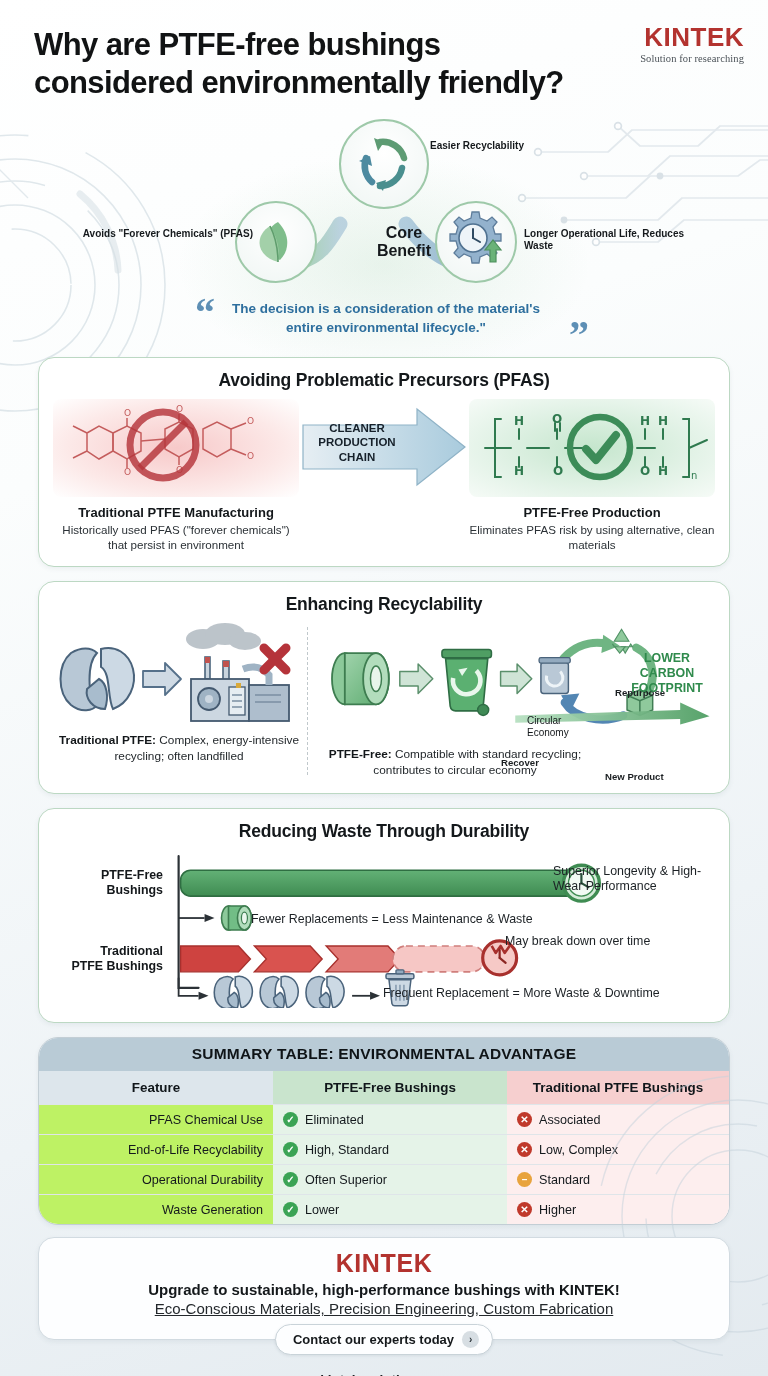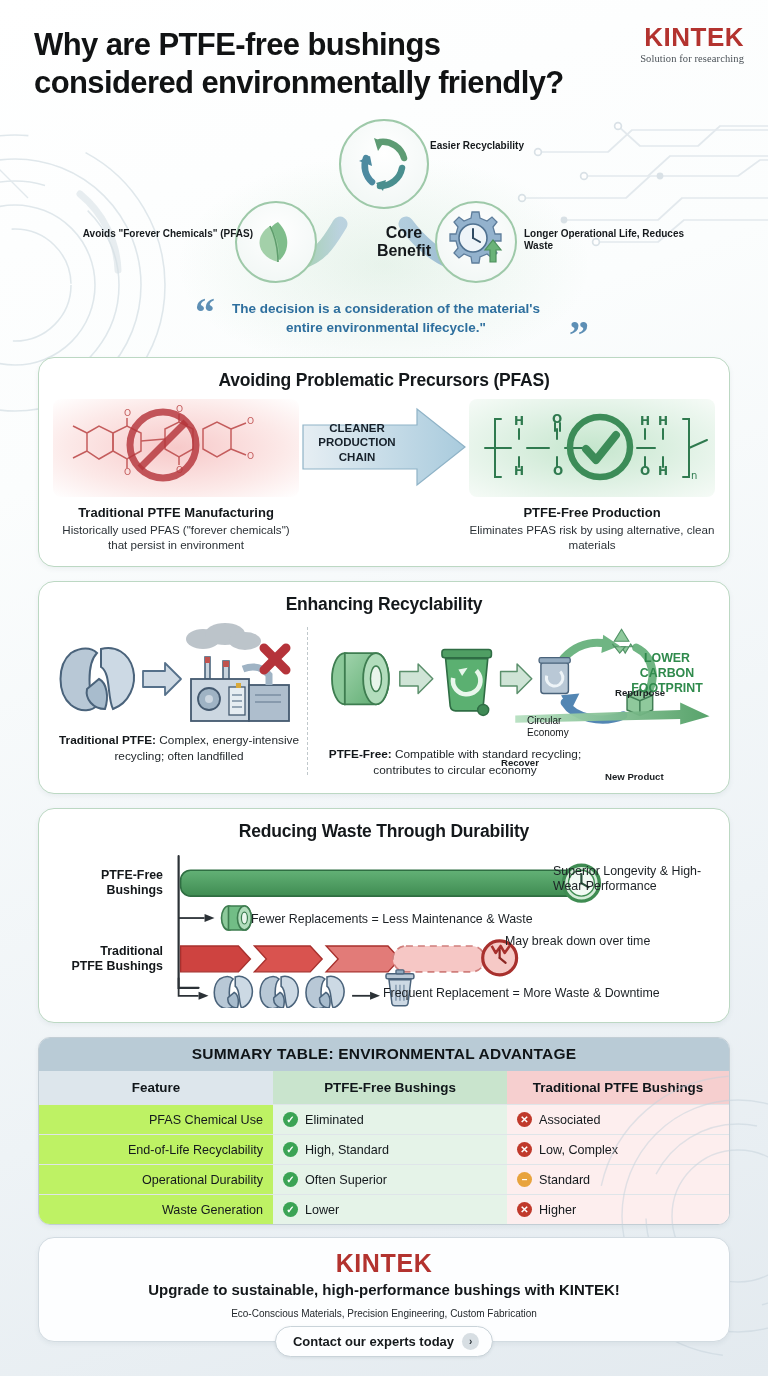--- a/index.html
+++ b/index.html
@@ -207,21 +207,21 @@
     position: absolute; text-align: right; width: 108px;
     font-size: 12.4px; font-weight: 700; color:#13171a; line-height: 1.18;
   }
   .dur-note {
     position: absolute; font-size: 12.4px; color: #1c2125; line-height: 1.2;
   }
 
   
   .table-wrap {
     margin: 6px 38px 12px 38px;
-    border-radius: 12px;
+    border-radius: 20px;
     overflow: hidden;
     border: 1px solid #c3ced5;
     box-shadow: 0 2px 5px rgba(60,80,95,.07);
     background: #fff;
   }
   .tbl-banner {
     background: #b9cbd6;
     text-align: center;
     font-size: 15.5px;
     font-weight: 700;
@@ -267,21 +267,21 @@
     box-shadow: 0 2px 5px rgba(60,80,95,.07);
   }
   .footer-brand {
     font-size: 25px; font-weight: 700; letter-spacing: .6px;
     color: #b3332f; line-height: 1.05;
   }
   .footer-h {
     font-size: 15px; font-weight: 700; color: #14181b; margin-top: 5px;
   }
   .footer-sub {
-    font-size: 10px; color: #23282c; margin-top: 10px;
+    font-size: 15px; color: #23282c; margin-top: 2px; text-decoration: underline;
   }
   .cta {
     position: absolute;
     left: 50%; transform: translateX(-50%);
     bottom: -16px;
     display: inline-flex; align-items: center; gap: 8px;
     background: #fdfeff;
     border: 1.3px solid #c9d3d9;
     border-radius: 18px;
     padding: 6px 13px 6px 17px;

